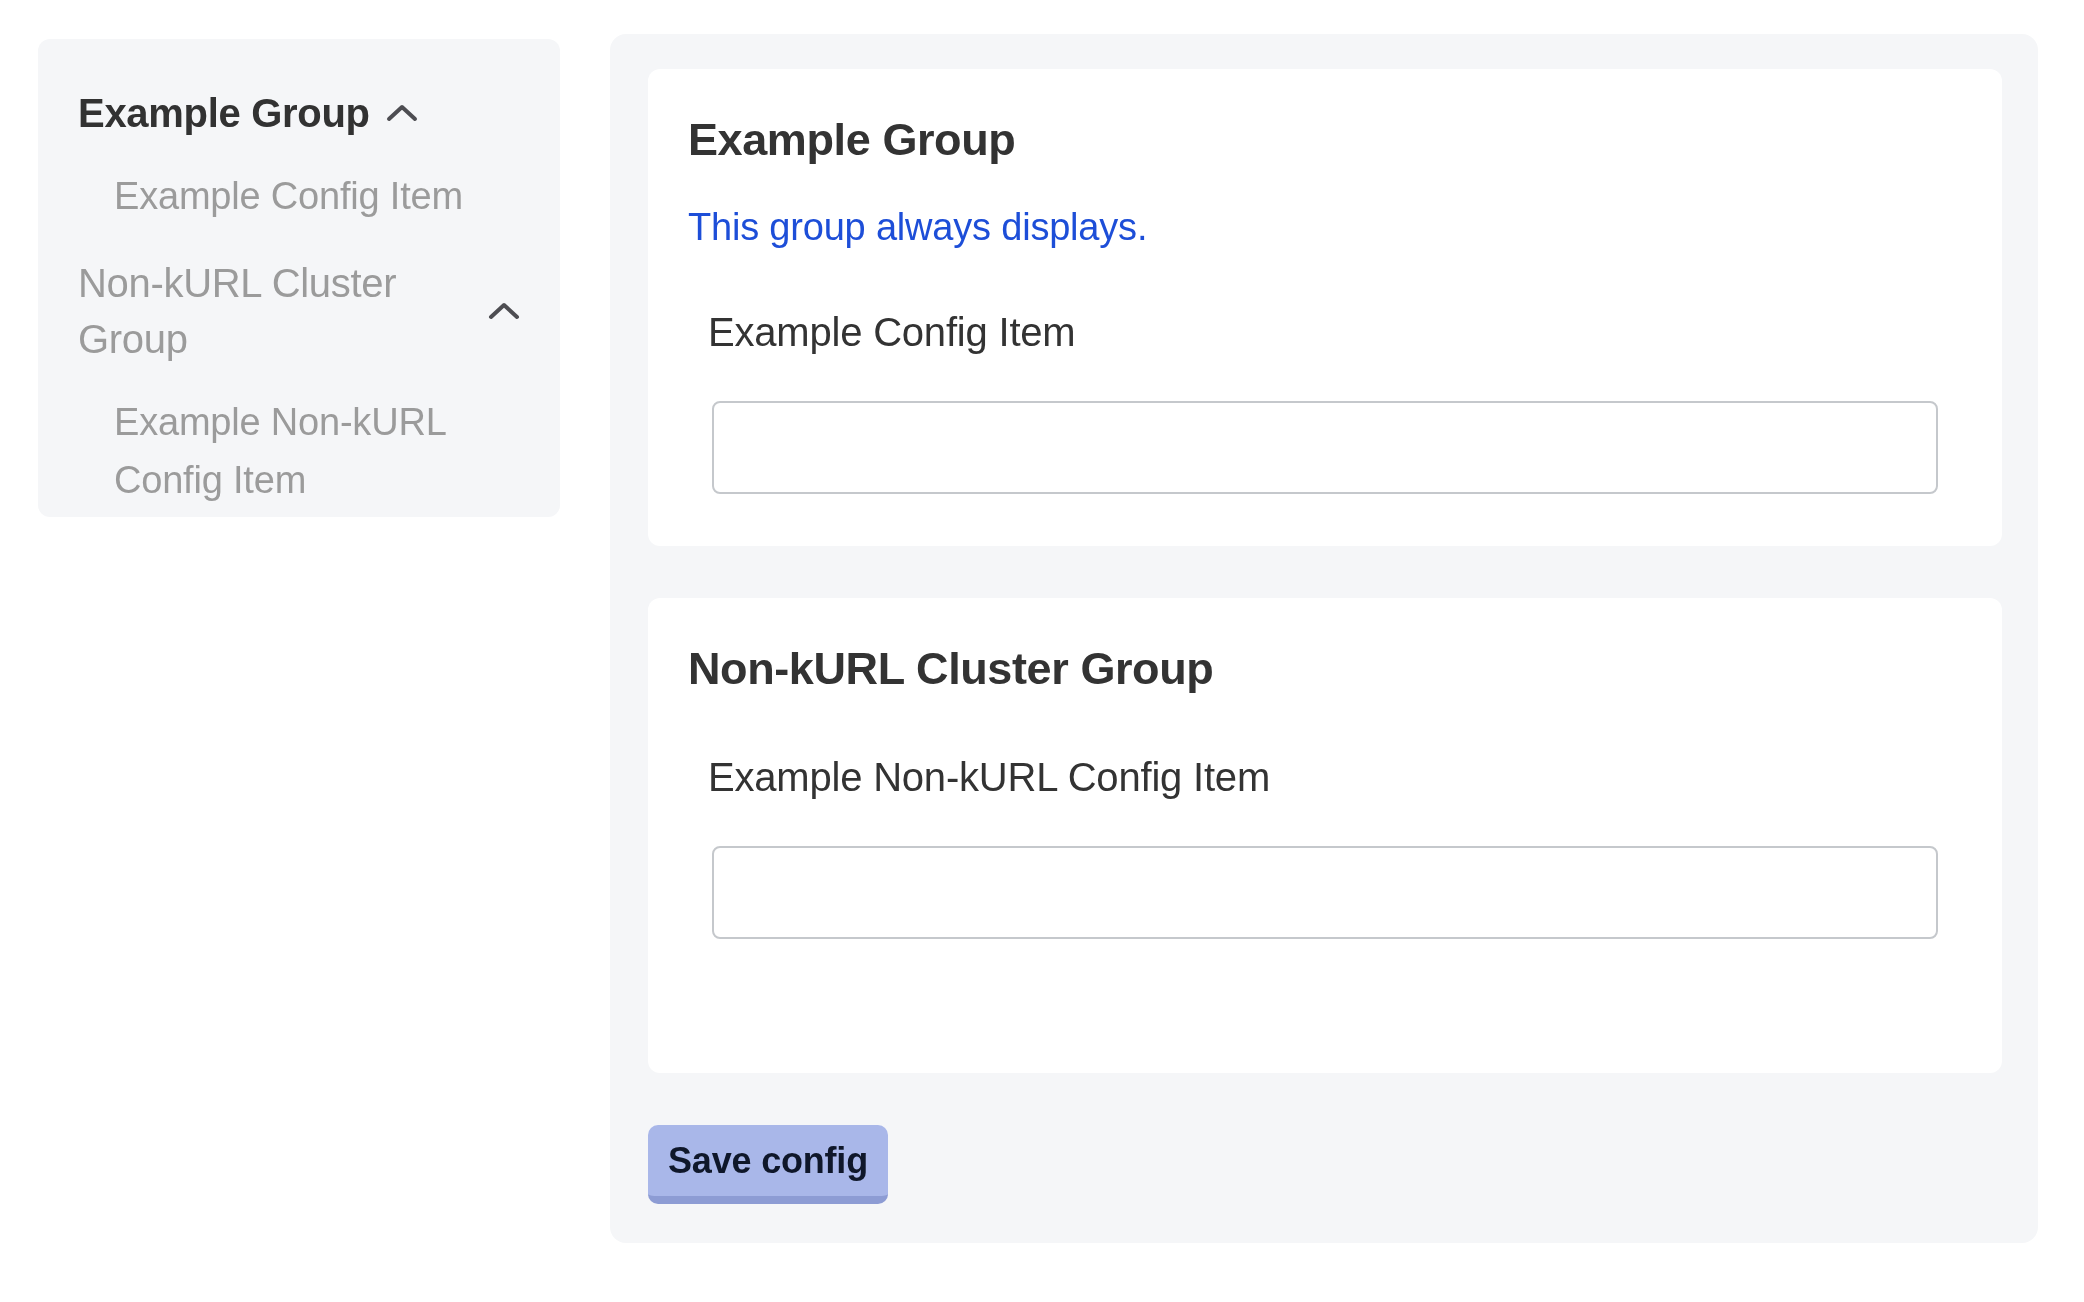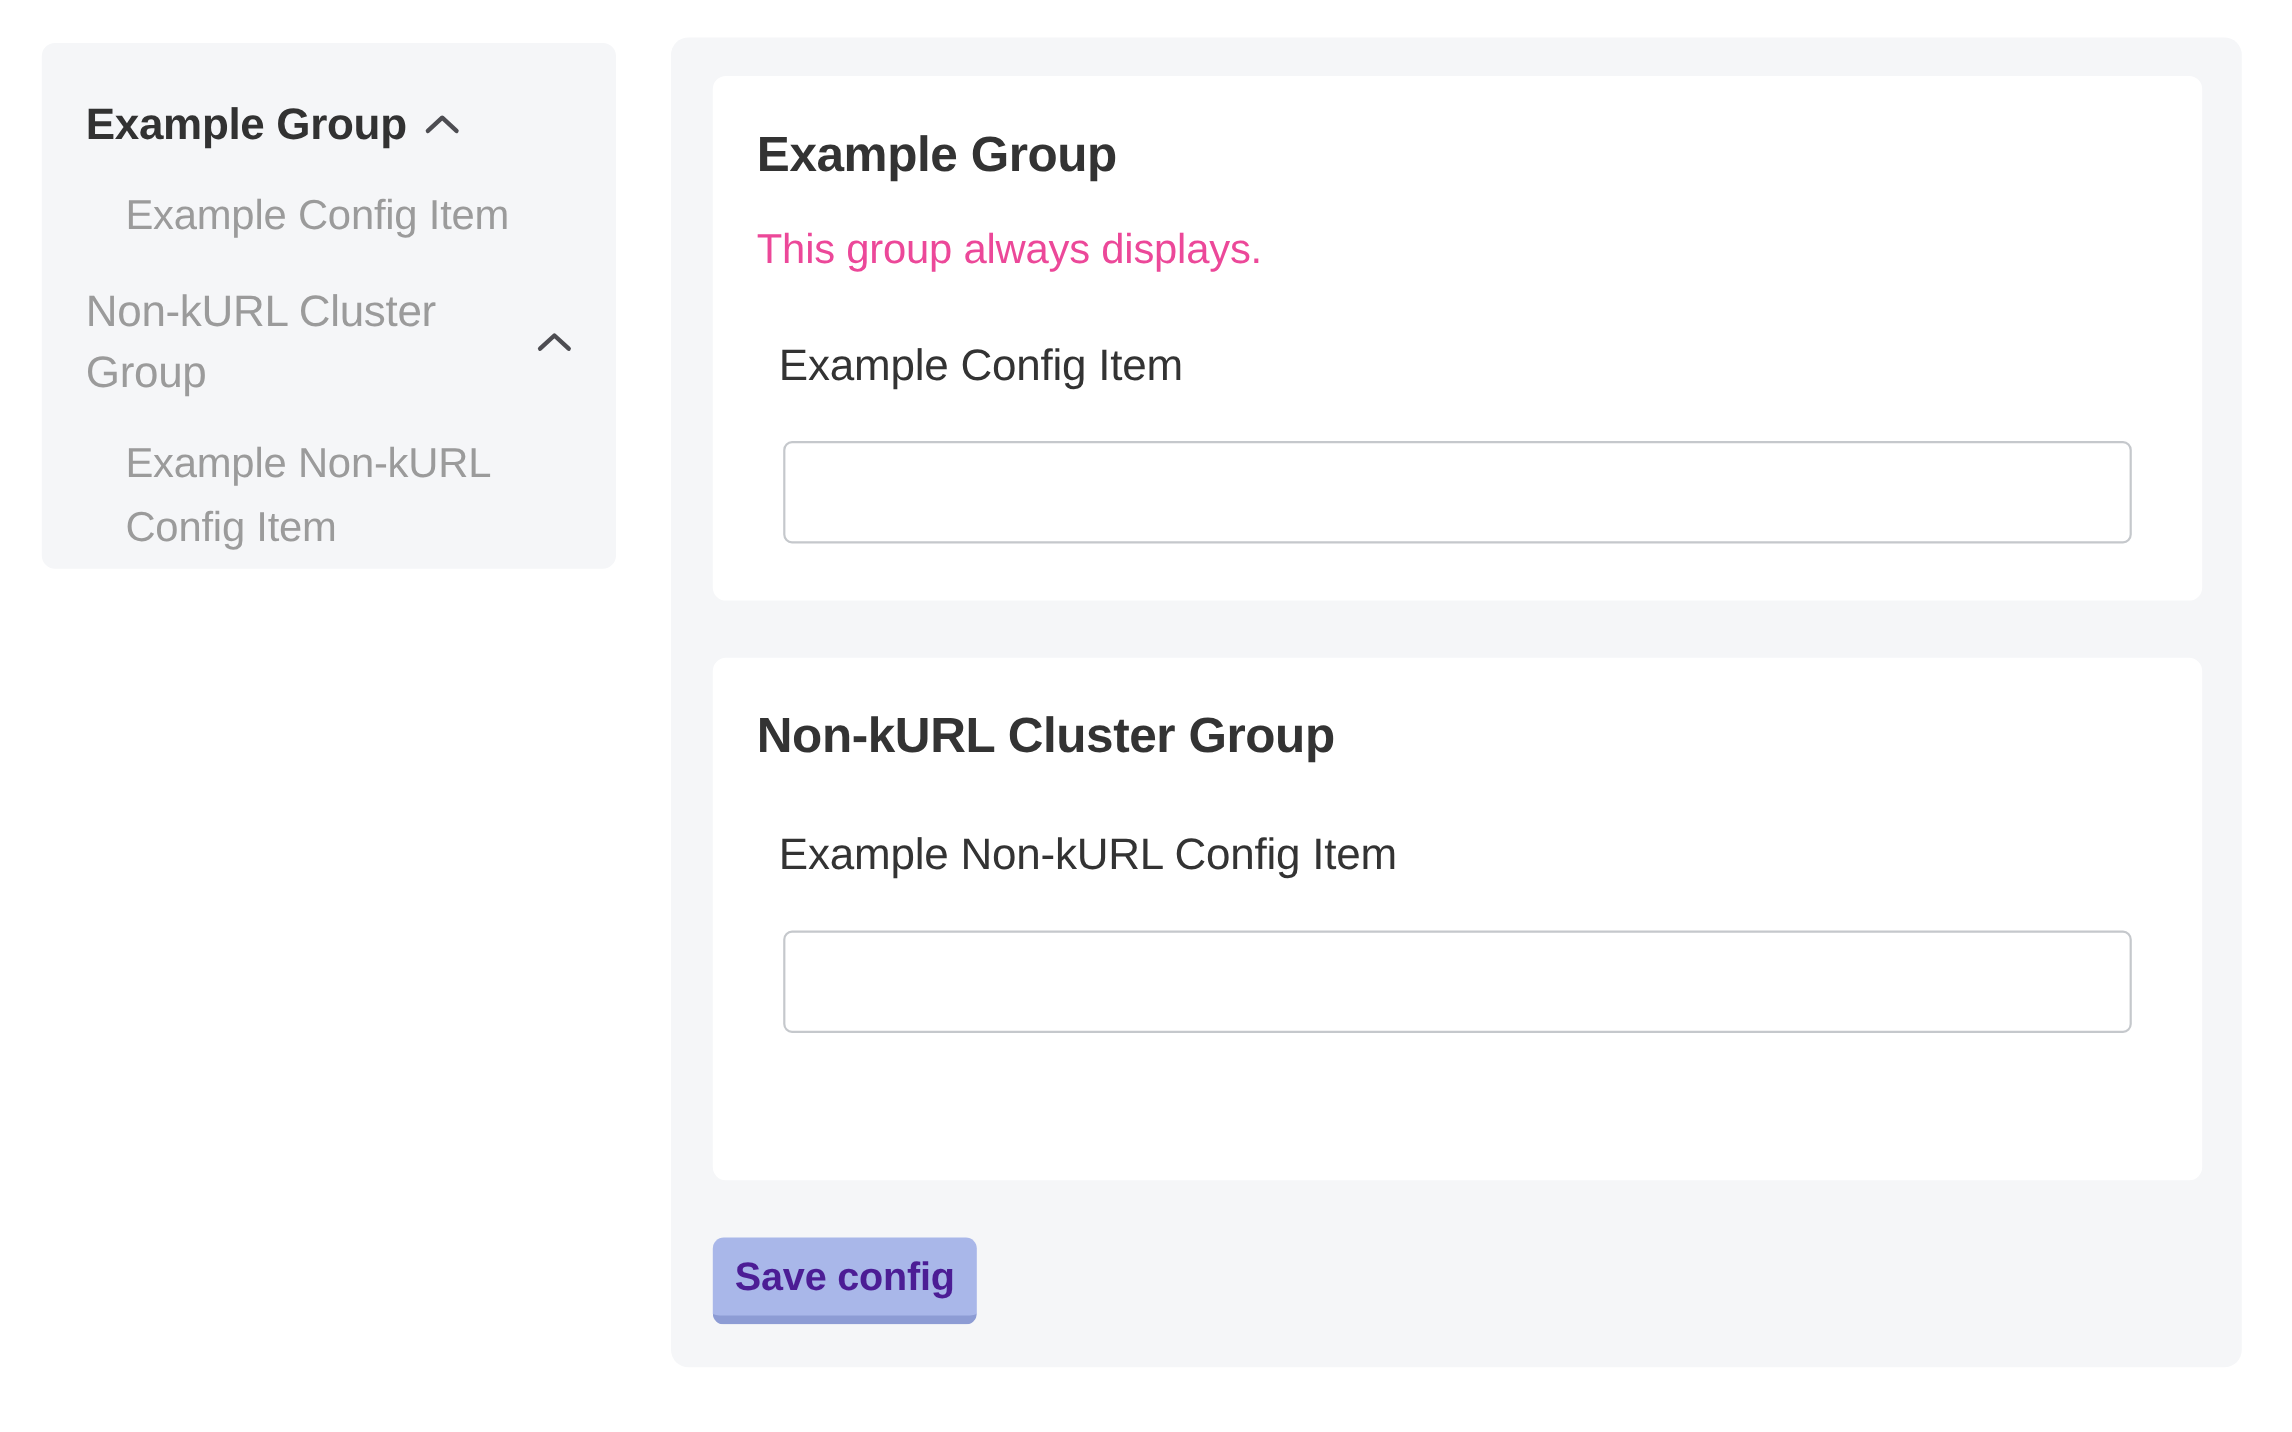--- a/index.html
+++ b/index.html
@@ -68,21 +68,21 @@
   .card-title {
     font-size: 45px;
     font-weight: 700;
     color: #333333;
     letter-spacing: -0.4px;
     line-height: 54px;
   }
   .card-desc {
     margin-top: 36px;
     font-size: 38px;
-    color: #ec4899;
+    color: #1d4ed8;
     letter-spacing: -0.2px;
     line-height: 48px;
   }
   .item-label {
     margin: 56px 0 0 20px;
     font-size: 40px;
     font-weight: 500;
     color: #333333;
     letter-spacing: -0.2px;
     line-height: 50px;
@@ -102,21 +102,21 @@
     font-family: "Liberation Sans", sans-serif;
   }
   .save-btn {
     margin-top: 52px;
     width: 240px;
     height: 79px;
     background: #a9b7e9;
     border: none;
     border-bottom: 8px solid #8d9cd4;
     border-radius: 10px;
-    color: #4c1d95;
+    color: #0f172a;
     font-size: 36px;
     font-weight: 700;
     font-family: "Liberation Sans", sans-serif;
     letter-spacing: -0.2px;
     cursor: default;
   }
 </style>
 </head>
 <body>
 

